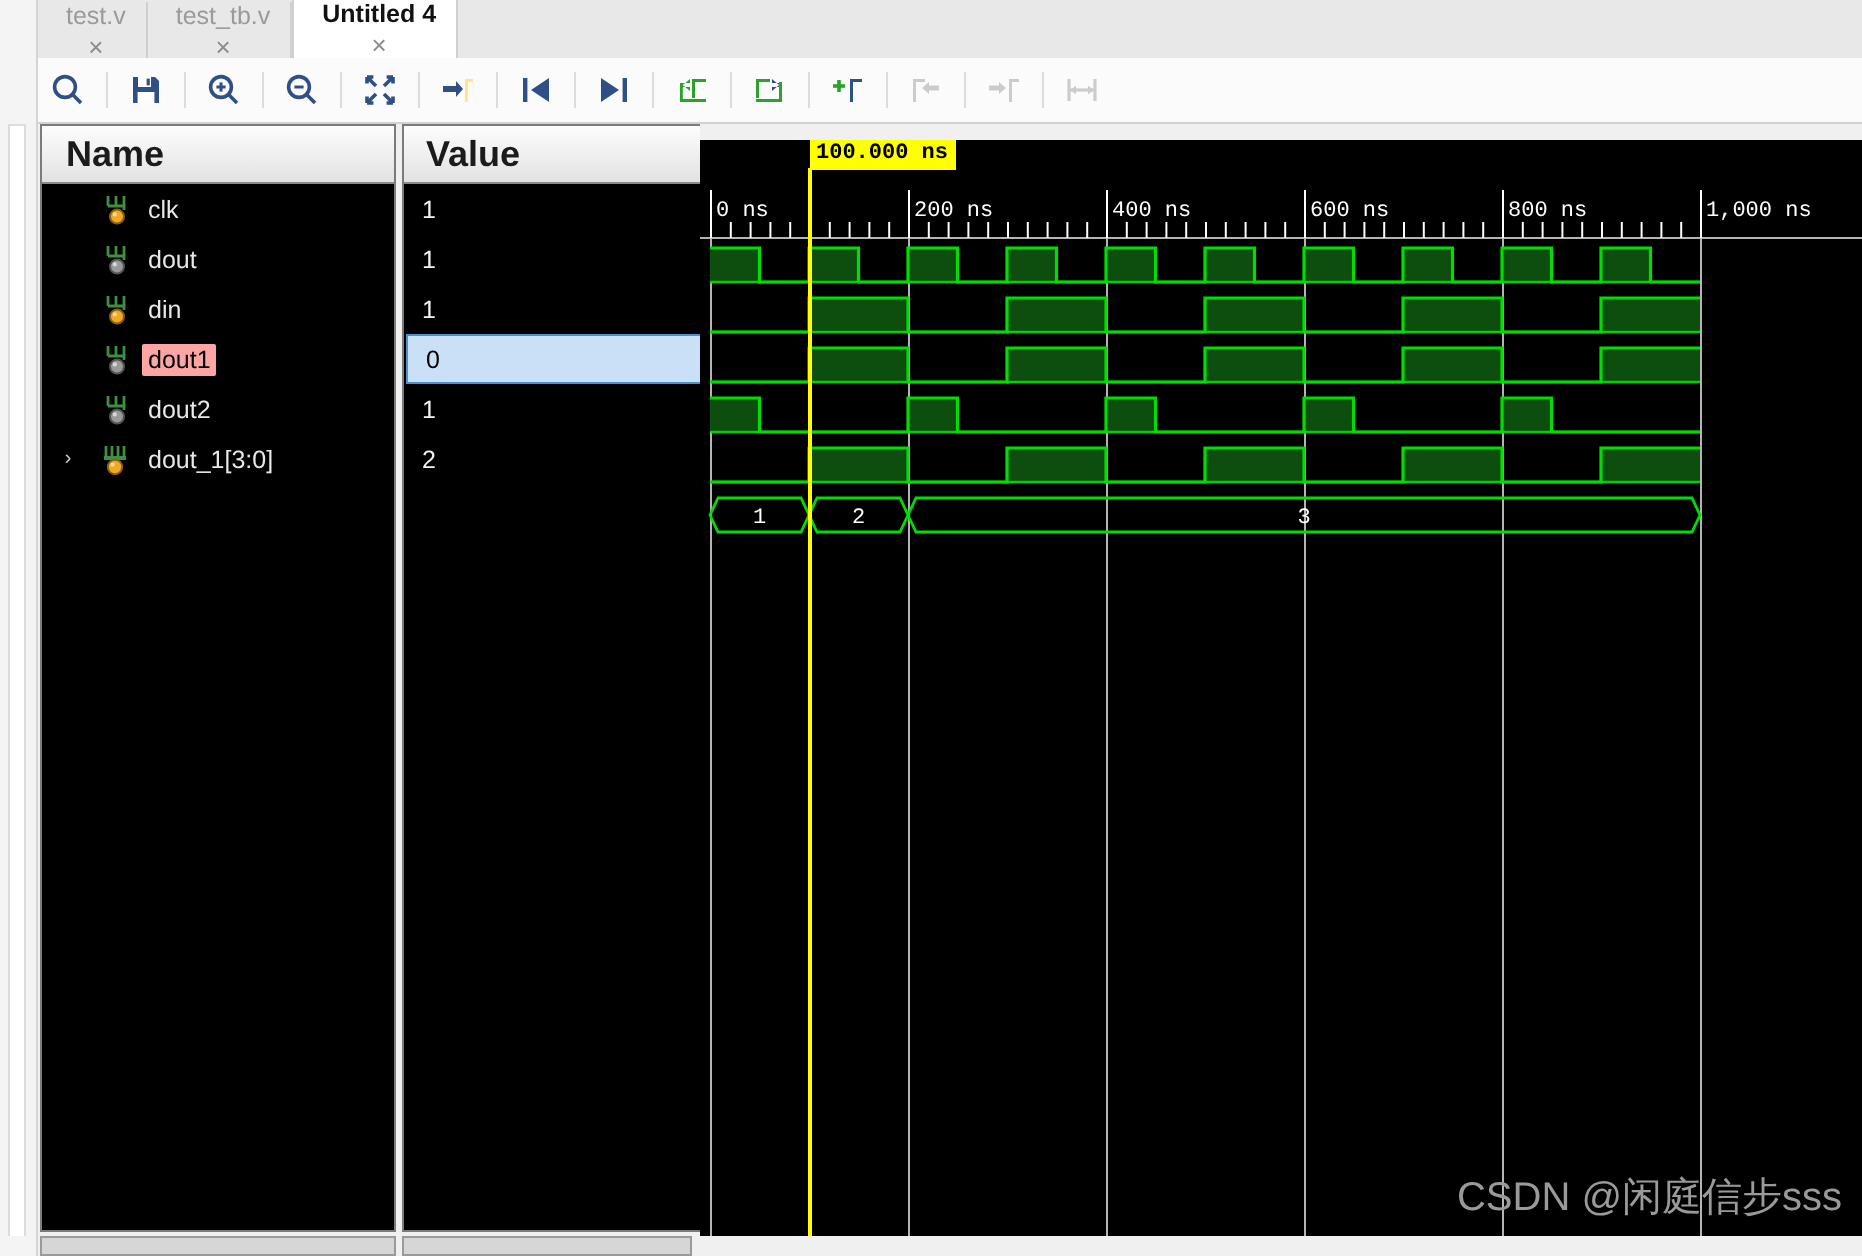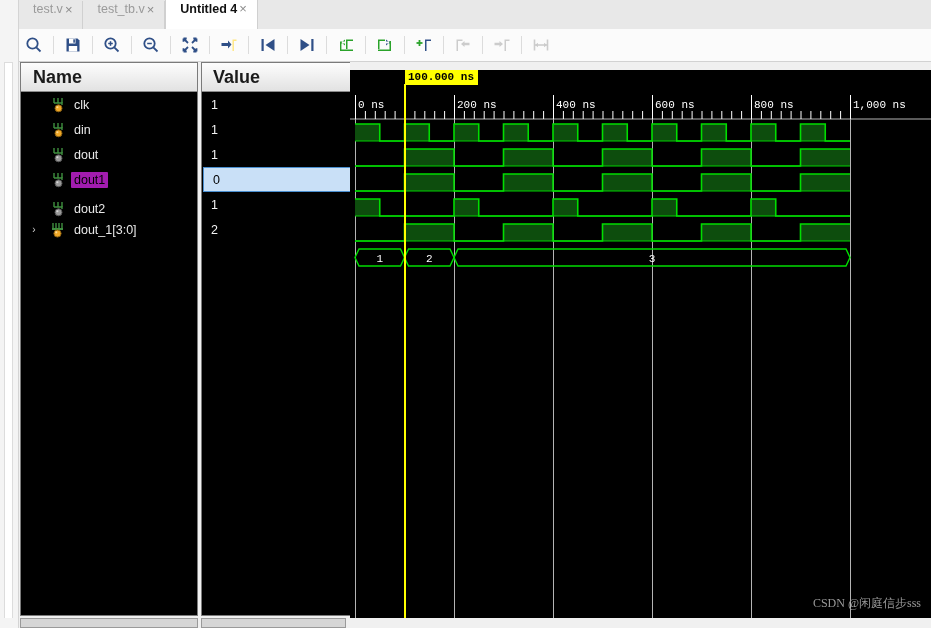--- a/index.html
+++ b/index.html
@@ -18,20 +18,21 @@
     display:flex;align-items:flex-end;
   }
   #tabbar .edge{width:18px;height:29px;background:#f4f4f4;border-right:1px solid #d4d4d4;}
   .tab{
     height:28px;display:flex;align-items:center;
     padding:0 10px 12px 14px;gap:2px;
     font-size:12.5px;color:#9a9a9a;
     border-right:1px solid #d0d0d0;
     background:#e8e8e8;
     box-sizing:border-box;
+    flex-direction:column;
   }
   .tab.active{
     background:#ffffff;color:#111;font-weight:bold;
     border-right:1px solid #d0d0d0;
     border-left:1px solid #d0d0d0;
     height:29px;
   }
   .tab .x{font-size:13px;color:#8c8c8c;line-height:1;cursor:pointer;}
   .tab.active .x{color:#8c8c8c;font-weight:normal;}
   #tabfill{flex:1;height:28px;background:#e8e8e8;}
@@ -77,21 +78,21 @@
   .namerow{
     height:25px;display:flex;align-items:center;
     padding-left:30px;color:#e8e8e8;font-size:12.5px;
     box-sizing:border-box;
   }
   .namerow .expander{
     position:absolute;left:8px;width:10px;text-align:center;
     color:#cfcfcf;font-size:10px;line-height:1;
   }
   .namerow .lbl{margin-left:6px;padding:1px 3px;border-radius:1px;}
-  .namerow.sel .lbl{background:#a21caf;color:#000;}
+  .namerow.sel .lbl{background:#fca5a5;color:#000;}
   .valrow{
     height:25px;display:flex;align-items:center;
     padding-left:9px;color:#f2f2f2;font-size:12.5px;
     box-sizing:border-box;
   }
   .valrow.sel{
     background:#c9e0f7;color:#000;
     border:1px solid #4a8fd0;
     margin:0 1px;height:25px;
     box-sizing:border-box;
@@ -108,22 +109,22 @@
     position:absolute;left:52px;top:8px;
     background:#ffff00;color:#000;
     font-family:"Liberation Mono",monospace;
     font-size:11px;font-weight:bold;
     padding:1px 4px 1px 3px;
     line-height:13px;white-space:nowrap;
   }
   #wavesvg{position:absolute;left:0;top:0;}
   #watermark{
     position:absolute;right:10px;bottom:16px;
-    color:#9a9a9a;font-size:12px;
-    font-family:Liberation Serif, serif;
+    color:#9a9a9a;font-size:20px;
+    font-family:Liberation Sans, sans-serif;
     pointer-events:none;
   }
   #bottomstrip{
     position:absolute;left:0;top:618px;width:931px;height:10px;
     background:#f0f0f0;
   }
   #bottomstrip .seg1{position:absolute;left:0;top:0;width:18px;height:10px;background:#f4f4f4;border-right:1px solid #d4d4d4;}
   #bottomstrip .seg2{position:absolute;left:20px;top:0;width:178px;height:10px;background:#d6d6d6;border:1px solid #9a9a9a;box-sizing:border-box;}
   #bottomstrip .seg3{position:absolute;left:201px;top:0;width:145px;height:10px;background:#d6d6d6;border:1px solid #9a9a9a;box-sizing:border-box;}
 </style>
@@ -281,44 +282,44 @@
             <path d="M3 6h8v2" stroke="#3f8f3f" stroke-width="1.4" fill="none"></path>
             <circle cx="7.5" cy="11.3" r="3.5" fill="#f0a828" stroke="#8a6010" stroke-width="1"></circle>
             <circle cx="6.4" cy="10.2" r="1.05" fill="#ffd890"></circle>
           </svg></span>
         <span class="lbl">clk</span>
       </div>
       <div class="namerow" style="position: relative;">
         <span class="sigicon"><svg width="14" height="16" viewBox="0 0 14 16">
             <path d="M3 1v5M7 1v5M11 1v5" stroke="#3f8f3f" stroke-width="1.4" fill="none"></path>
             <path d="M3 6h8v2" stroke="#3f8f3f" stroke-width="1.4" fill="none"></path>
+            <circle cx="7.5" cy="11.3" r="3.5" fill="#9a9a9a" stroke="#555" stroke-width="1"></circle>
+            <circle cx="6.4" cy="10.2" r="1.05" fill="#d8d8d8"></circle>
+          </svg></span>
+        <span class="lbl">dout</span>
+      </div>
+      <div class="namerow" style="position: relative;">
+        <span class="sigicon"><svg width="14" height="16" viewBox="0 0 14 16">
+            <path d="M3 1v5M7 1v5M11 1v5" stroke="#3f8f3f" stroke-width="1.4" fill="none"></path>
+            <path d="M3 6h8v2" stroke="#3f8f3f" stroke-width="1.4" fill="none"></path>
             <circle cx="7.5" cy="11.3" r="3.5" fill="#f0a828" stroke="#8a6010" stroke-width="1"></circle>
             <circle cx="6.4" cy="10.2" r="1.05" fill="#ffd890"></circle>
           </svg></span>
         <span class="lbl">din</span>
-      </div>
-      <div class="namerow" style="position: relative;">
-        <span class="sigicon"><svg width="14" height="16" viewBox="0 0 14 16">
-            <path d="M3 1v5M7 1v5M11 1v5" stroke="#3f8f3f" stroke-width="1.4" fill="none"></path>
-            <path d="M3 6h8v2" stroke="#3f8f3f" stroke-width="1.4" fill="none"></path>
-            <circle cx="7.5" cy="11.3" r="3.5" fill="#9a9a9a" stroke="#555" stroke-width="1"></circle>
-            <circle cx="6.4" cy="10.2" r="1.05" fill="#d8d8d8"></circle>
-          </svg></span>
-        <span class="lbl">dout</span>
       </div>
       <div class="namerow sel" style="position: relative;">
         <span class="sigicon"><svg width="14" height="16" viewBox="0 0 14 16">
             <path d="M3 1v5M7 1v5M11 1v5" stroke="#3f8f3f" stroke-width="1.4" fill="none"></path>
             <path d="M3 6h8v2" stroke="#3f8f3f" stroke-width="1.4" fill="none"></path>
             <circle cx="7.5" cy="11.3" r="3.5" fill="#9a9a9a" stroke="#555" stroke-width="1"></circle>
             <circle cx="6.4" cy="10.2" r="1.05" fill="#d8d8d8"></circle>
           </svg></span>
         <span class="lbl">dout1</span>
       </div>
-      <div class="namerow" style="position: relative; align-items: flex-end;">
+      <div class="namerow" style="position: relative;">
         <span class="sigicon"><svg width="14" height="16" viewBox="0 0 14 16">
             <path d="M3 1v5M7 1v5M11 1v5" stroke="#3f8f3f" stroke-width="1.4" fill="none"></path>
             <path d="M3 6h8v2" stroke="#3f8f3f" stroke-width="1.4" fill="none"></path>
             <circle cx="7.5" cy="11.3" r="3.5" fill="#9a9a9a" stroke="#555" stroke-width="1"></circle>
             <circle cx="6.4" cy="10.2" r="1.05" fill="#d8d8d8"></circle>
           </svg></span>
         <span class="lbl">dout2</span>
       </div>
       <div class="namerow" style="position: relative;">
         <span class="expander">›</span>

